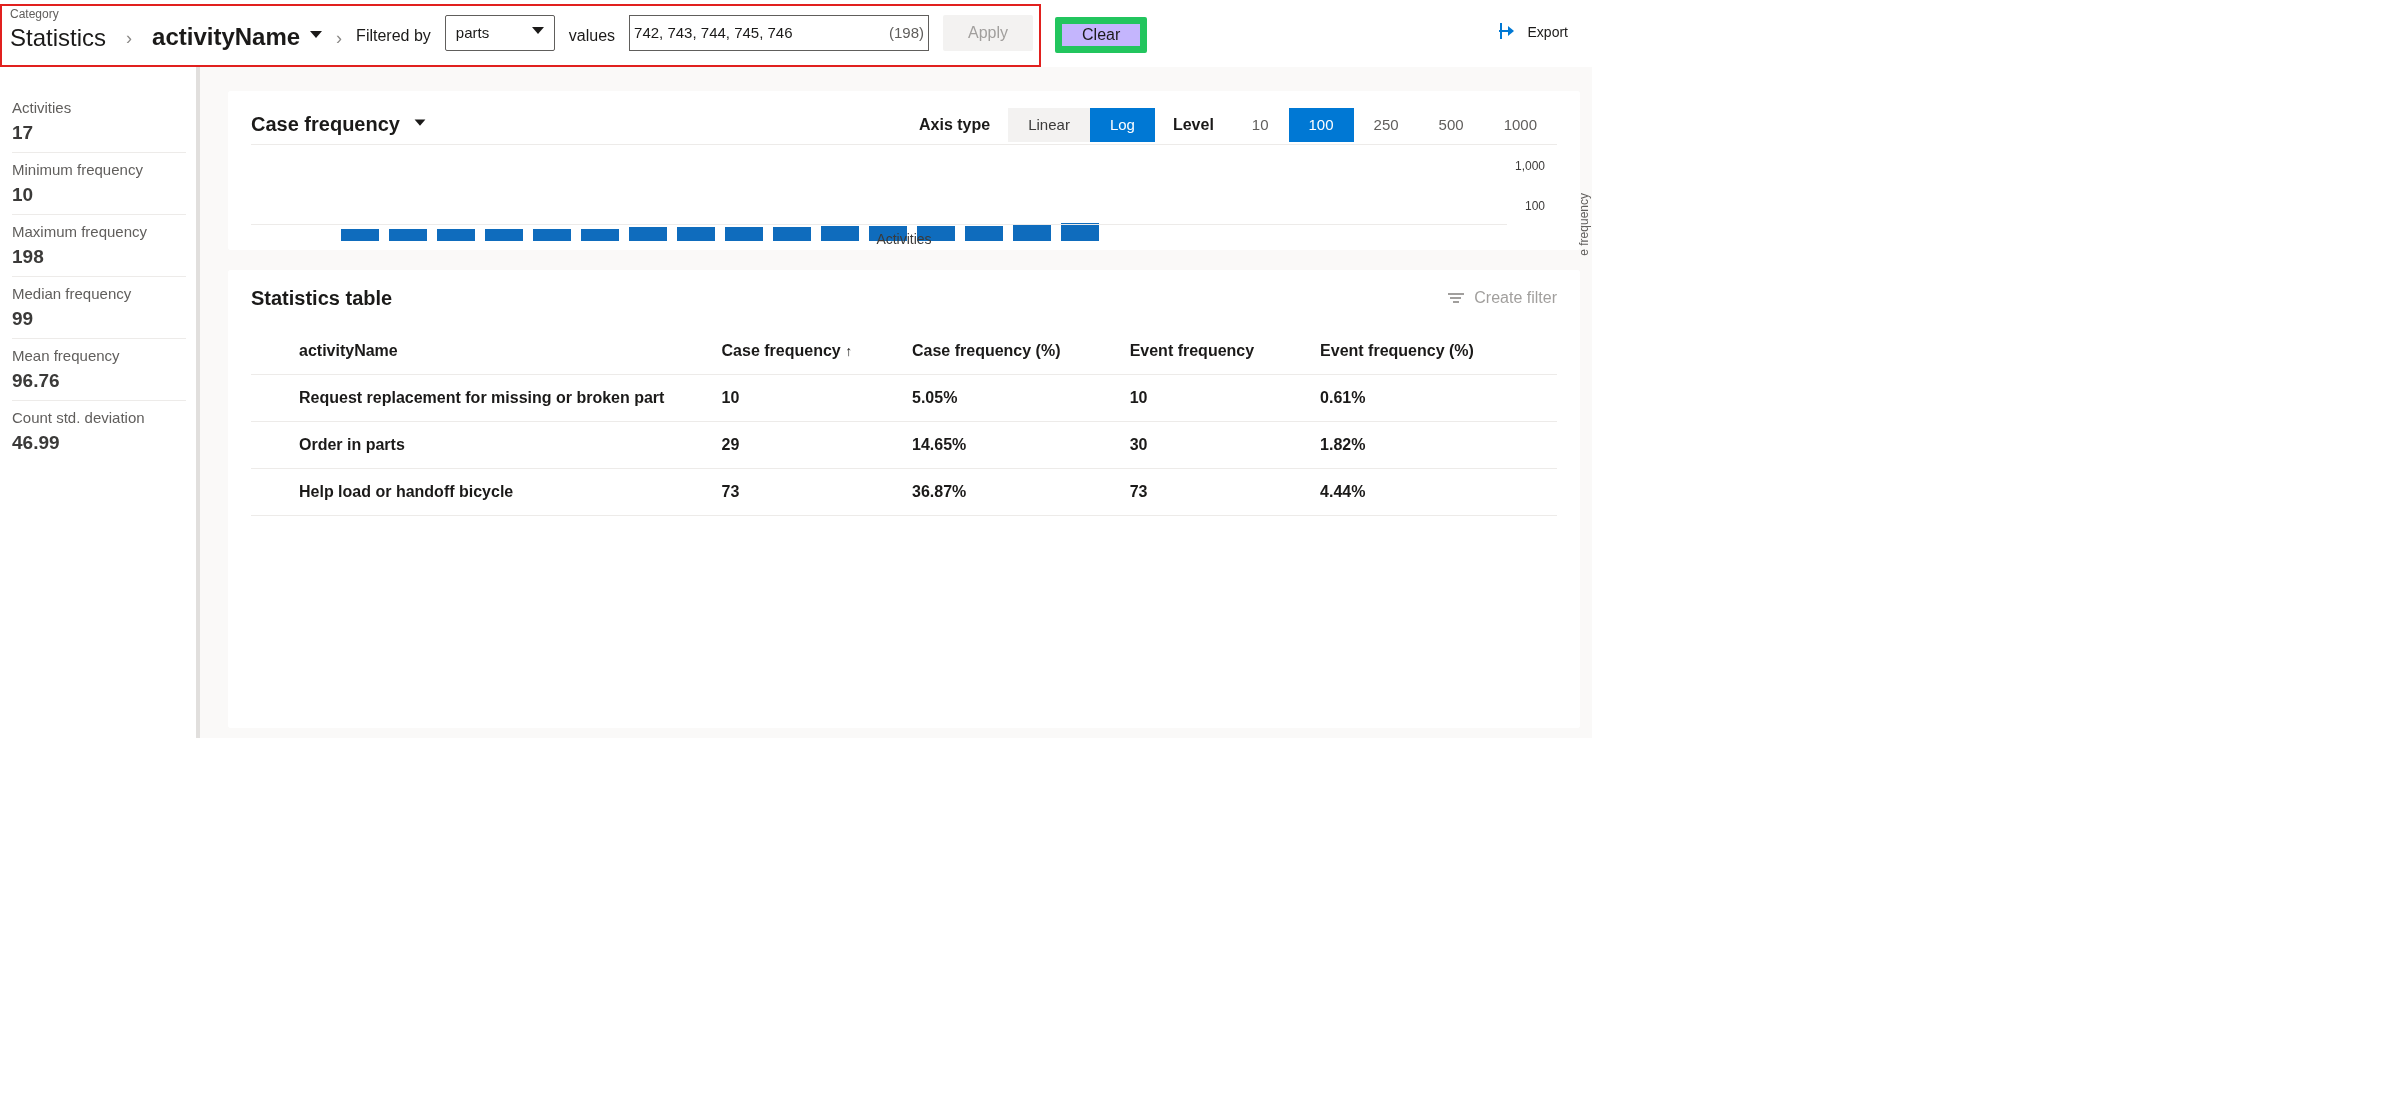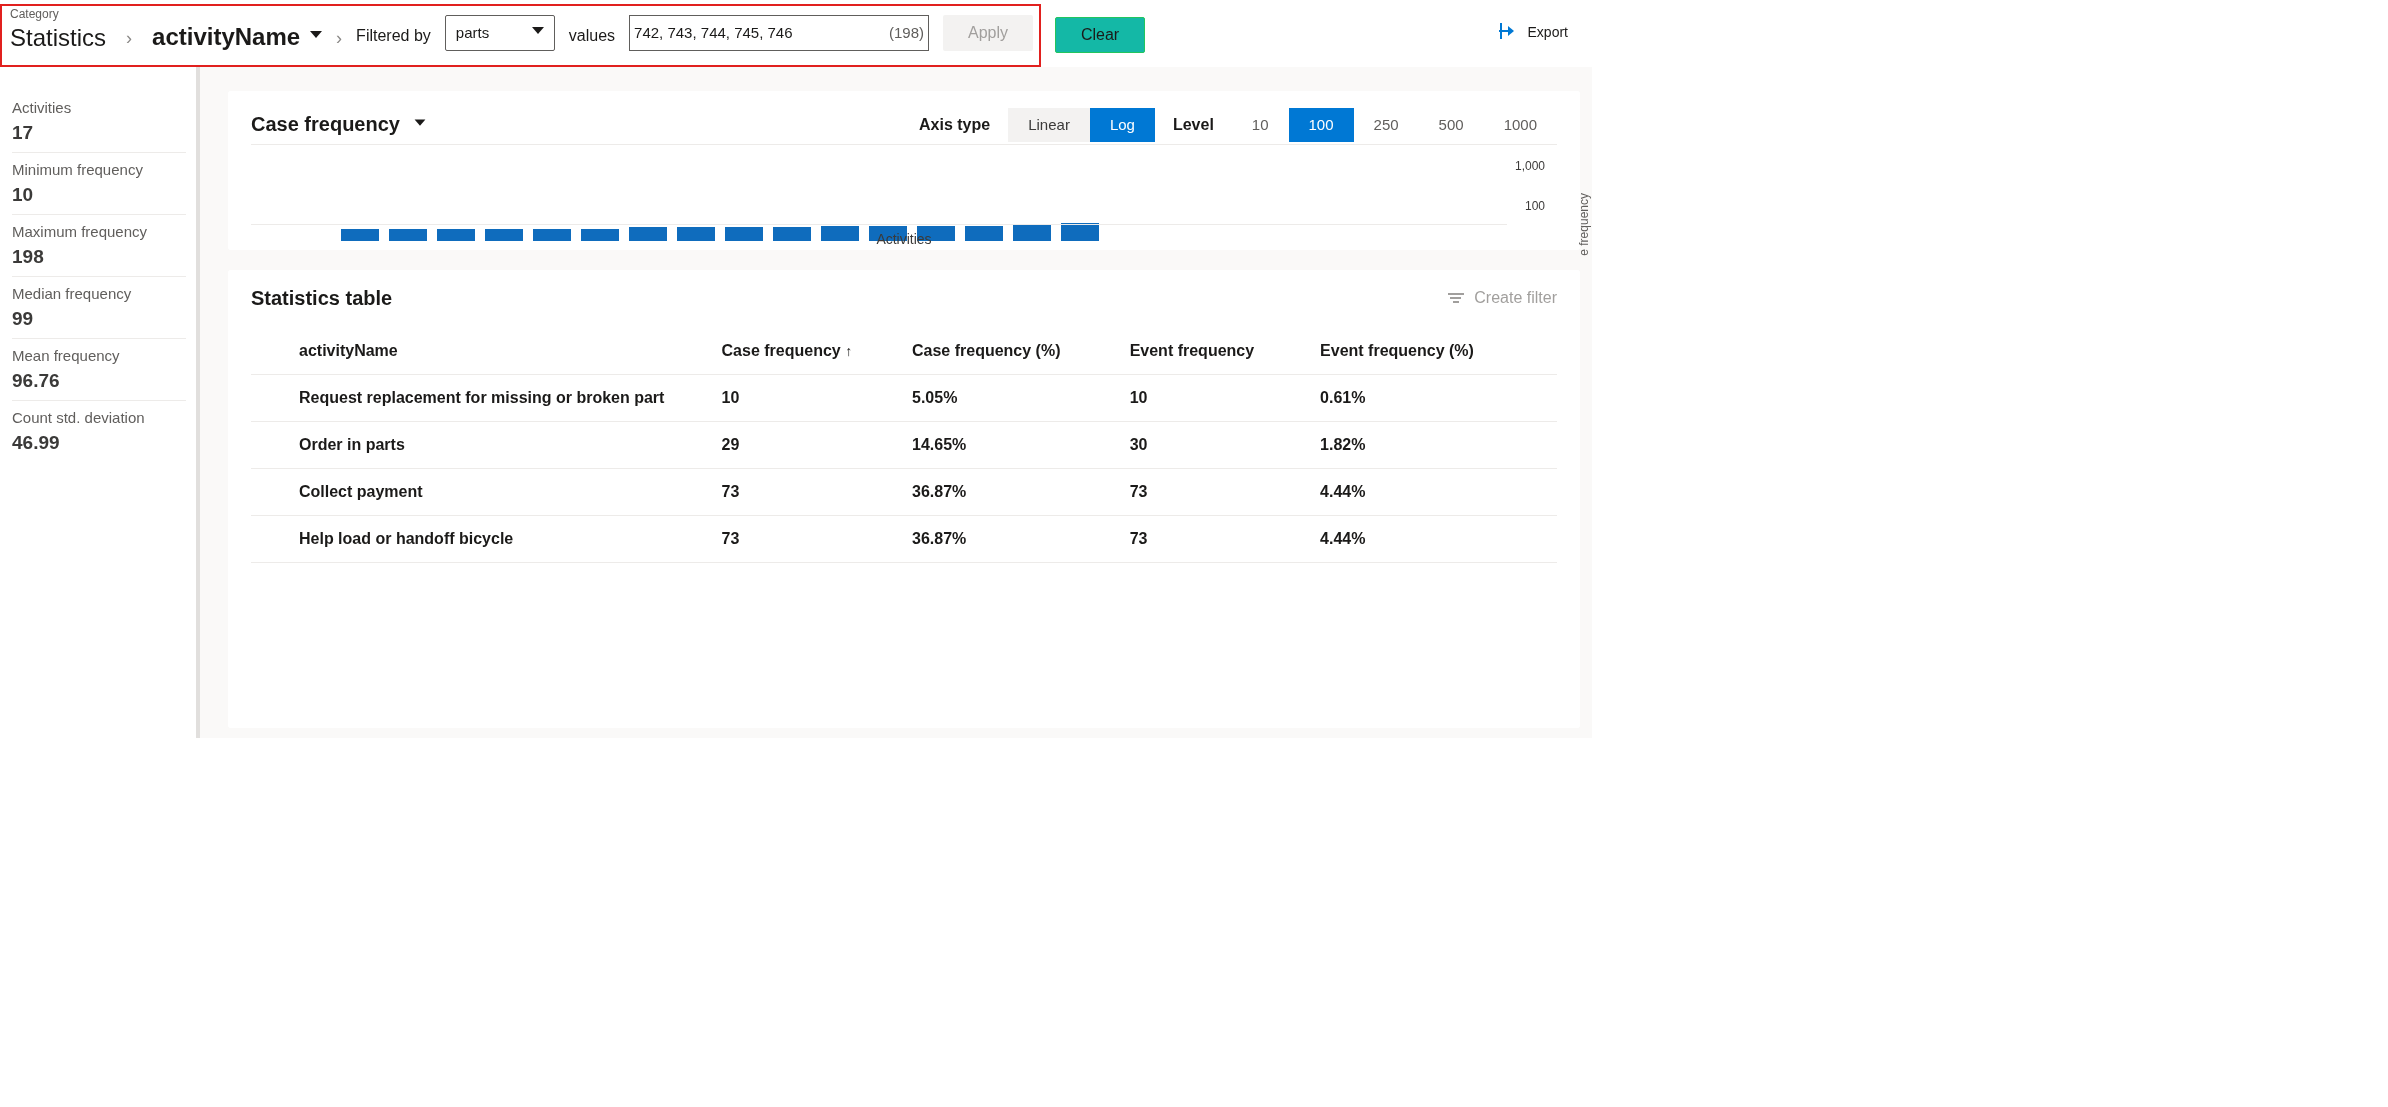--- a/index.html
+++ b/index.html
@@ -48,21 +48,21 @@
     padding:0 4px; gap:16px; font-size:15px; min-width:300px;
     align-self:flex-end; margin-bottom:2px;
   }
   .values-box .count { color:#605e5c; }
   .btn {
     height:36px; min-width:90px; display:flex; align-items:center; justify-content:center;
     font-size:16px; border-radius:2px; align-self:flex-end; margin-bottom:2px;
     padding:0 20px;
   }
   .btn-apply { background:#f3f2f1; color:#a19f9d; border:none; }
-  .btn-clear { background:#14b8a6; color:#1b1a19; border:1px solid #22c55e; }
+  .btn-clear { background:#c4b5fd; color:#1b1a19; border:7px solid #22c55e; }
   .export-block {
     margin-left:auto; display:flex; align-items:center; gap:10px;
     padding:18px 16px 0 0;
   }
   .export-icon {
     width:18px; height:14px; position:relative; display:inline-block;
   }
   .export-icon::before {
     content:""; position:absolute; top:6px; left:0; width:12px; height:2px; background:#0078d4;
   }
@@ -289,27 +289,20 @@
                 <td>0.61%</td>
               </tr>
               <tr>
                 <td>Order in parts</td>
                 <td>29</td>
                 <td>14.65%</td>
                 <td>30</td>
                 <td>1.82%</td>
               </tr>
               <tr>
-                <td>Collect payment</td>
-                <td>73</td>
-                <td>36.87%</td>
-                <td>73</td>
-                <td>4.44%</td>
-              </tr>
-              <tr>
                 <td>Help load or handoff bicycle</td>
                 <td>73</td>
                 <td>36.87%</td>
                 <td>73</td>
                 <td>4.44%</td>
               </tr>
             </tbody>
         </table>
       </div>
     </div>

